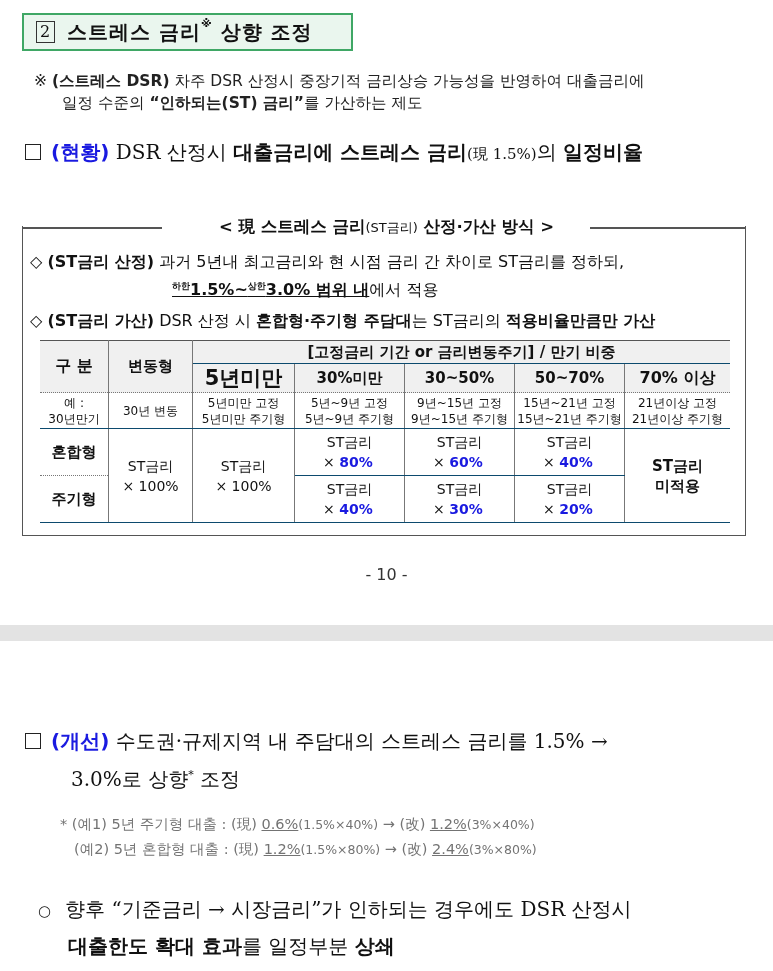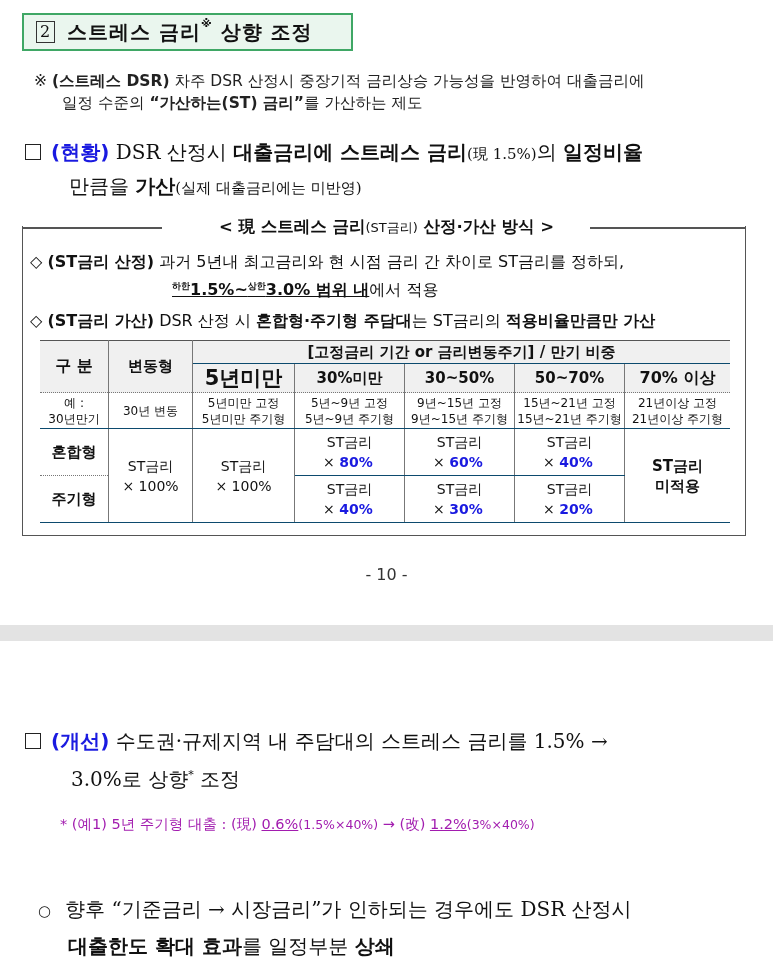--- a/index.html
+++ b/index.html
@@ -22,43 +22,42 @@
   .tbl{position:absolute;left:40px;top:340px;width:690px;border-collapse:collapse;font-size:14px;}
   .tbl td{text-align:center;border-left:1px solid #777;border-right:1px solid #777;padding:0;}
   .tbl td:first-child{border-left:none;}
   .tbl td:last-child{border-right:none;}
   .hdr td{background:#f0f0f0;font-weight:bold;}
   .dot-b{border-bottom:1px dotted #777;}
   .sol-b{border-bottom:1px solid #0c4a6e;}
   .sep{left:0;top:625px;width:773px;height:16px;background:#e3e3e3;}
   .pagenum{left:0;top:565px;width:773px;text-align:center;font-size:16px;color:#333;}
   .para2{left:25px;top:724px;width:740px;font-size:20px;line-height:34px;}
-  .ex{left:60px;top:812px;width:700px;font-size:14.5px;line-height:24px;color:#a21caf;}
+  .ex{left:60px;top:812px;width:700px;font-size:14.5px;line-height:24px;color:#737373;}
   .ex u{text-decoration:underline;}
   .ex .sm{font-size:12.5px;}
   .para3{left:38px;top:892px;width:730px;font-size:20px;line-height:35px;}
 </style>
 </head>
 <body>
 
 <div class="abs titlebox">
   <span class="num">2</span>
   <span><span>스트레스 금리</span><sup>※</sup>&nbsp;<span>상향 조정</span></span>
 </div>
 
 <div class="abs note">
   <span>※</span>
   <b>(스트레스 DSR)</b>
   <span>차주 DSR 산정시 중장기적 금리상승 가능성을 반영하여 대출금리에</span>
-  <span class="ind"><span>일정 수준의</span> <b>“가산하는(ST) 금리”</b><span>를 가산하는 제도</span></span>
+  <span class="ind"><span>일정 수준의</span> <b>“인하되는(ST) 금리”</b><span>를 가산하는 제도</span></span>
 </div>
 
 <div class="abs para1 serif">
   <div><span class="sq"></span><b class="blue" style="font-family:'DejaVu Sans',sans-serif">(현황)</b> <span>DSR 산정시</span> <b>대출금리에 스트레스 금리</b><span class="small">(現 1.5%)</span><span>의</span> <b>일정비율</b></div>
-  <div style="padding-left:44px;"><span>만큼을</span> <b>가산</b><span class="small">(실제 대출금리에는 미반영)</span></div>
 </div>
 
 <div class="abs boxwrap"></div>
 <div class="abs" style="left:22px;top:227px;width:140px;height:1.5px;background:#555;"></div>
 <div class="abs" style="left:590px;top:227px;width:156px;height:1.5px;background:#555;"></div>
 <div class="abs boxtitle">
   <span class="bg"><span>&lt; 現 스트레스 금리</span><span style="font-weight:normal;font-size:13px;">(ST금리)</span> <span>산정·가산 방식 &gt;</span></span>
 </div>
 
 <div class="abs diam" style="left:30px;top:250px;width:710px;">
@@ -159,18 +158,19 @@
 
 <div class="abs sep"></div>
 
 <div class="abs para2 serif">
   <div><span class="sq"></span><b class="blue" style="font-family:'DejaVu Sans',sans-serif">(개선)</b> <span>수도권·규제지역 내 주담대의 스트레스 금리를 1.5% →</span></div>
   <div style="padding-left:46px;"><span>3.0%로 상향</span><sup style="font-size:11px;">*</sup> <span>조정</span></div>
 </div>
 
 <div class="abs ex">
   <div><span>* </span><span>(예1) 5년 주기형 대출 : (現)</span> <u>0.6%</u><span class="sm">(1.5%×40%)</span> <span>→ (改)</span> <u>1.2%</u><span class="sm">(3%×40%)</span></div>
+  <div style="padding-left:14px;"><span>(예2) 5년 혼합형 대출 : (現)</span> <u>1.2%</u><span class="sm">(1.5%×80%)</span> <span>→ (改)</span> <u>2.4%</u><span class="sm">(3%×80%)</span></div>
 </div>
 
 <div class="abs para3 serif">
   <div><span style="font-size:15px;margin-right:14px;">○</span><span>향후 “기준금리 → 시장금리”가 인하되는 경우에도 DSR 산정시</span></div>
   <div style="padding-left:30px;"><b>대출한도 확대 효과</b><span>를 일정부분</span> <b>상쇄</b></div>
 </div>
 
 </body></html>

